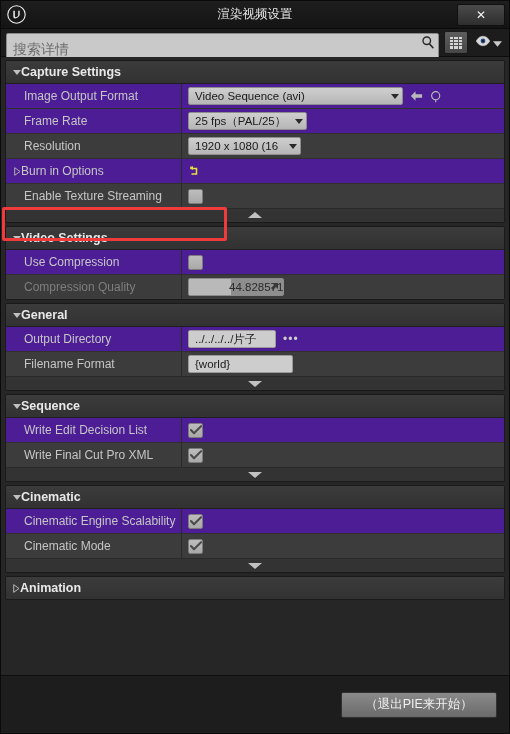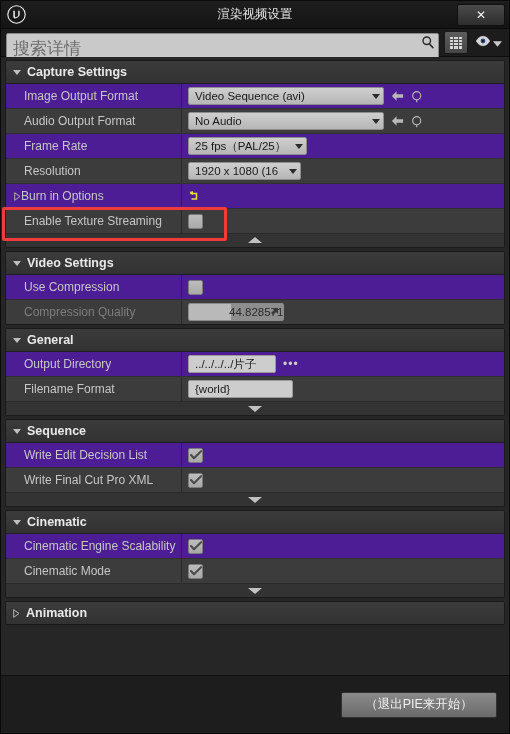--- a/index.html
+++ b/index.html
@@ -85,21 +85,21 @@
   }
   .search-input {
     width: 100%;
     height: 32px;
     box-sizing: border-box;
     background: #c9c9c9;
     border: 1px solid #8a8a8a;
     border-radius: 2px;
     padding: 0 22px 0 6px;
     font-family: "Liberation Sans", sans-serif;
-    font-size: 17px;
+    font-size: 14px;
     color: #1c1c1c;
     outline: none;
   }
   .search-input::placeholder { color: #6e6e6e; }
   .search-glass {
     position: absolute;
     right: 4px;
     top: 2px;
     width: 14px;
     height: 14px;
@@ -149,21 +149,20 @@
     margin-bottom: 3px;
     background: #2d2d2d;
     overflow: hidden;
   }
   .cat-header {
     height: 22px;
     background: linear-gradient(#3b3b3b, #323232);
     display: flex;
     align-items: center;
     padding-left: 7px;
-    gap: 6px;
     cursor: pointer;
     border-bottom: 1px solid #1f1f1f;
   }
   .cat-header.collapsed { border-bottom: none; }
   .cat-title {
     font-size: 12.5px;
     font-weight: bold;
     color: #e8e8e8;
   }
   .tri {
@@ -224,21 +223,21 @@
     display: flex;
     align-items: center;
     padding: 0 3px 0 6px;
     color: #1a1a1a;
     font-size: 11.5px;
     cursor: pointer;
     box-sizing: border-box;
     justify-content: space-between;
     gap: 8px;
   }
-  .combo.wide { width: 196px; }
+  .combo.wide { width: 215px; }
   .combo .cv { white-space: nowrap; overflow: hidden; }
   .caret {
     width: 0; height: 0;
     border-left: 4px solid transparent;
     border-right: 4px solid transparent;
     border-top: 5px solid #2a2a2a;
     flex: none;
     margin-left: 2px;
   }
 
@@ -445,40 +444,20 @@
             </span>
             <span class="icon-btn">
               <svg width="13" height="13" viewBox="0 0 16 16">
                 <circle cx="7" cy="7" r="5" fill="none" stroke="#b9b9b9" stroke-width="1.4"></circle>
                 <line x1="7" y1="12" x2="7" y2="15" stroke="#b9b9b9" stroke-width="1.4"></line>
               </svg>
             </span>
           </div>
         </div>
 
-        <div class="prow alt">
-          <div class="plabel">Audio Output Format</div>
-          <div class="pvalue">
-            <div class="combo wide">
-              <span class="cv">No Audio</span>
-              <span class="caret"></span>
-            </div>
-            <span class="icon-btn">
-              <svg width="13" height="12" viewBox="0 0 14 12">
-                <path d="M6 1 L6 4 L13 4 L13 8 L6 8 L6 11 L1 6 Z" fill="#b9b9b9"></path>
-              </svg>
-            </span>
-            <span class="icon-btn">
-              <svg width="13" height="13" viewBox="0 0 16 16">
-                <circle cx="7" cy="7" r="5" fill="none" stroke="#b9b9b9" stroke-width="1.4"></circle>
-                <line x1="7" y1="12" x2="7" y2="15" stroke="#b9b9b9" stroke-width="1.4"></line>
-              </svg>
-            </span>
-          </div>
-        </div>
 
         <div class="prow">
           <div class="plabel">Frame Rate</div>
           <div class="pvalue">
             <div class="combo" style="width:119px">
               <span class="cv">25 fps（PAL/25）</span>
               <span class="caret"></span>
             </div>
           </div>
         </div>

